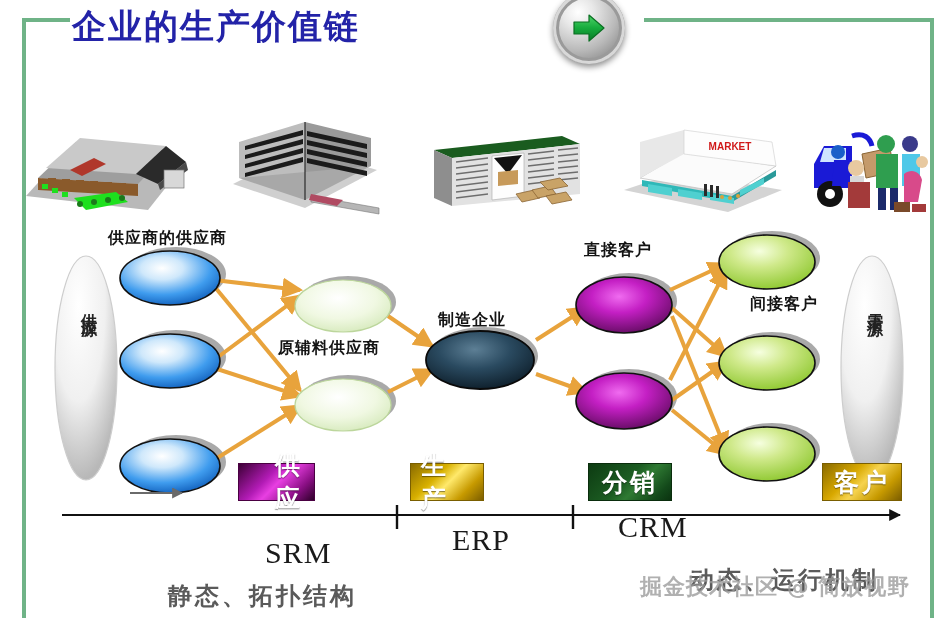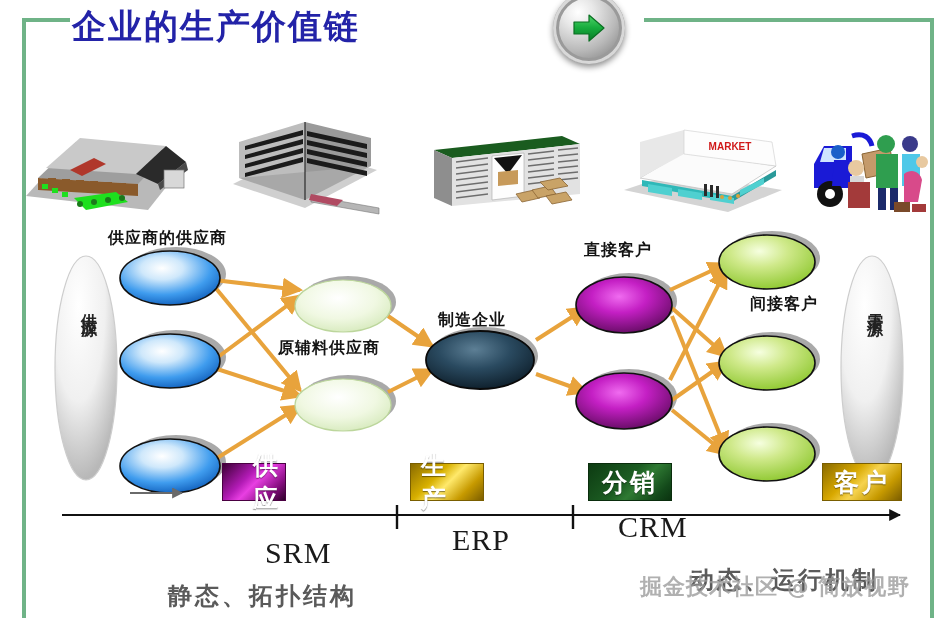--- a/index.html
+++ b/index.html
@@ -59,21 +59,21 @@
 
   
   .chip{
     position:absolute;display:flex;align-items:center;justify-content:center;
     font-family:"DejaVu Sans","Liberation Sans",sans-serif;
     font-size:25px;font-weight:700;color:#ffffff;letter-spacing:3px;
     height:38px;padding:0 10px;box-sizing:border-box;
     text-shadow:0 1px 1px rgba(0,0,0,.45);
   }
   .chip.supply{
-    left:222px;top:463px;width:64px;
+    left:238px;top:463px;width:77px;
     background:linear-gradient(135deg,#3d0036 0%,#b21bb5 38%,#e83fe2 52%,#8a0f84 78%,#2e0029 100%);
     border:1px solid #4a0042;
     padding-left:36px;
   }
   .chip.produce{
     left:410px;top:463px;width:74px;
     background:linear-gradient(135deg,#8a6b00 0%,#d8b000 35%,#ffe96b 52%,#c79a00 76%,#7c5e00 100%);
     border:1px solid #7a5e00;
   }
   .chip.distribute{

